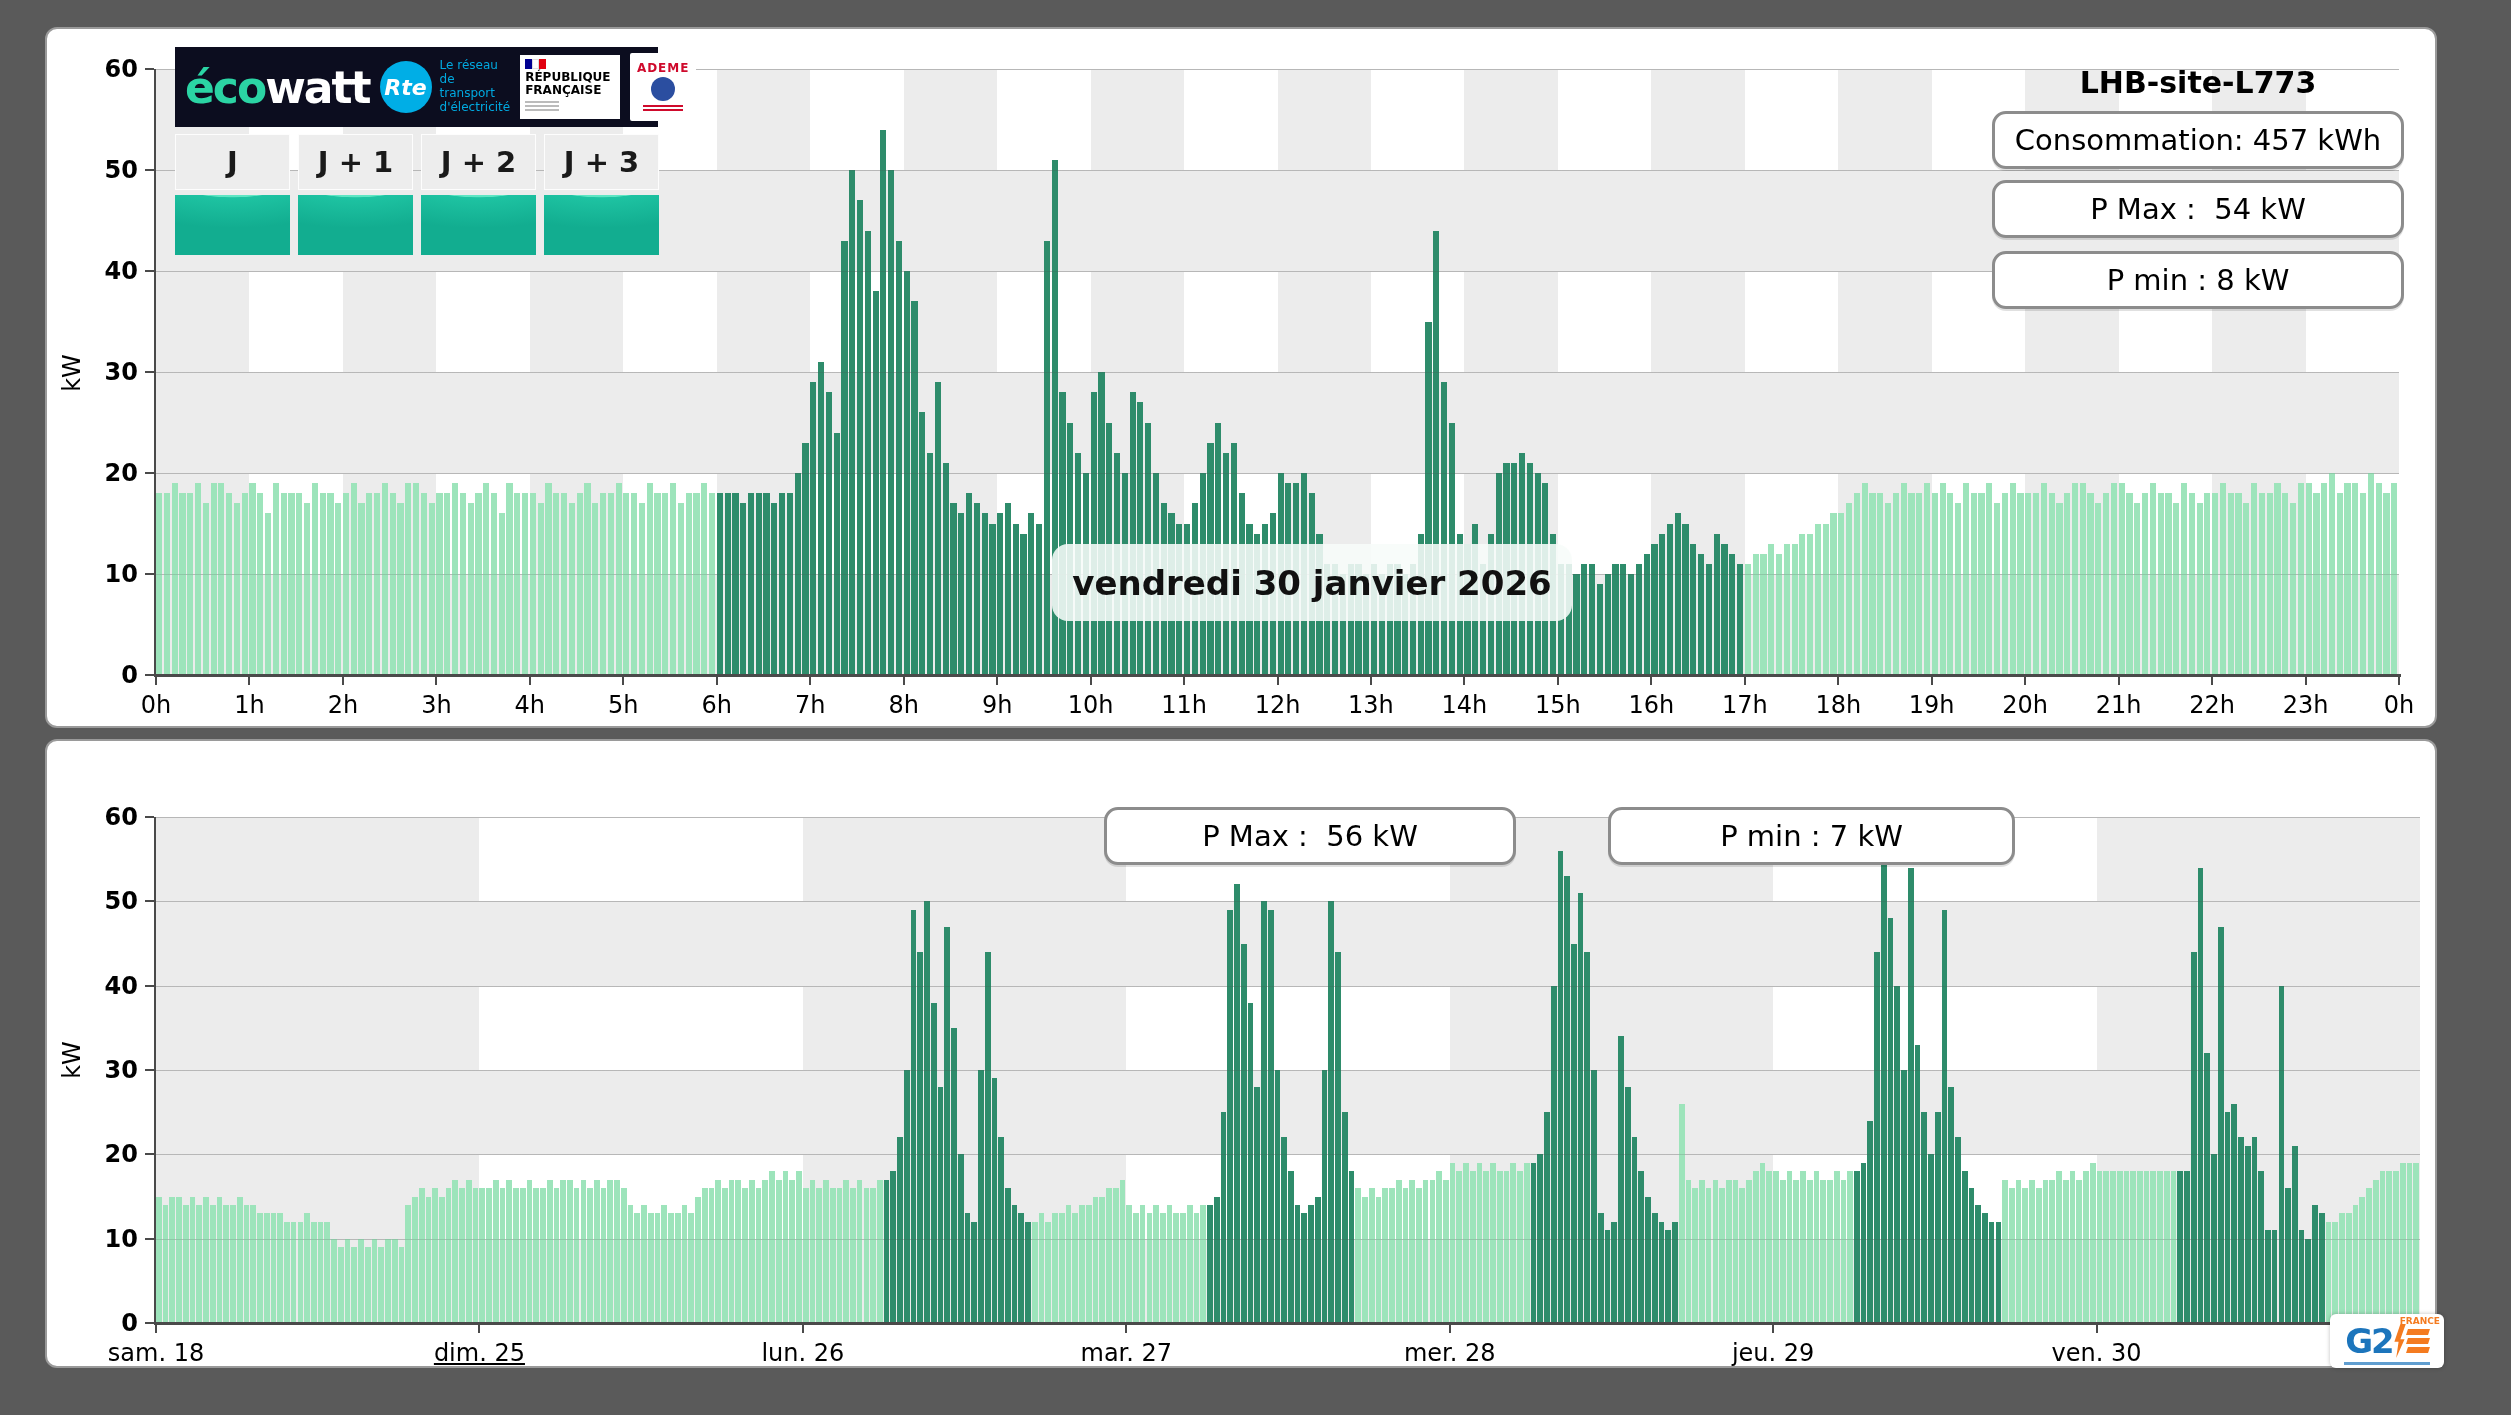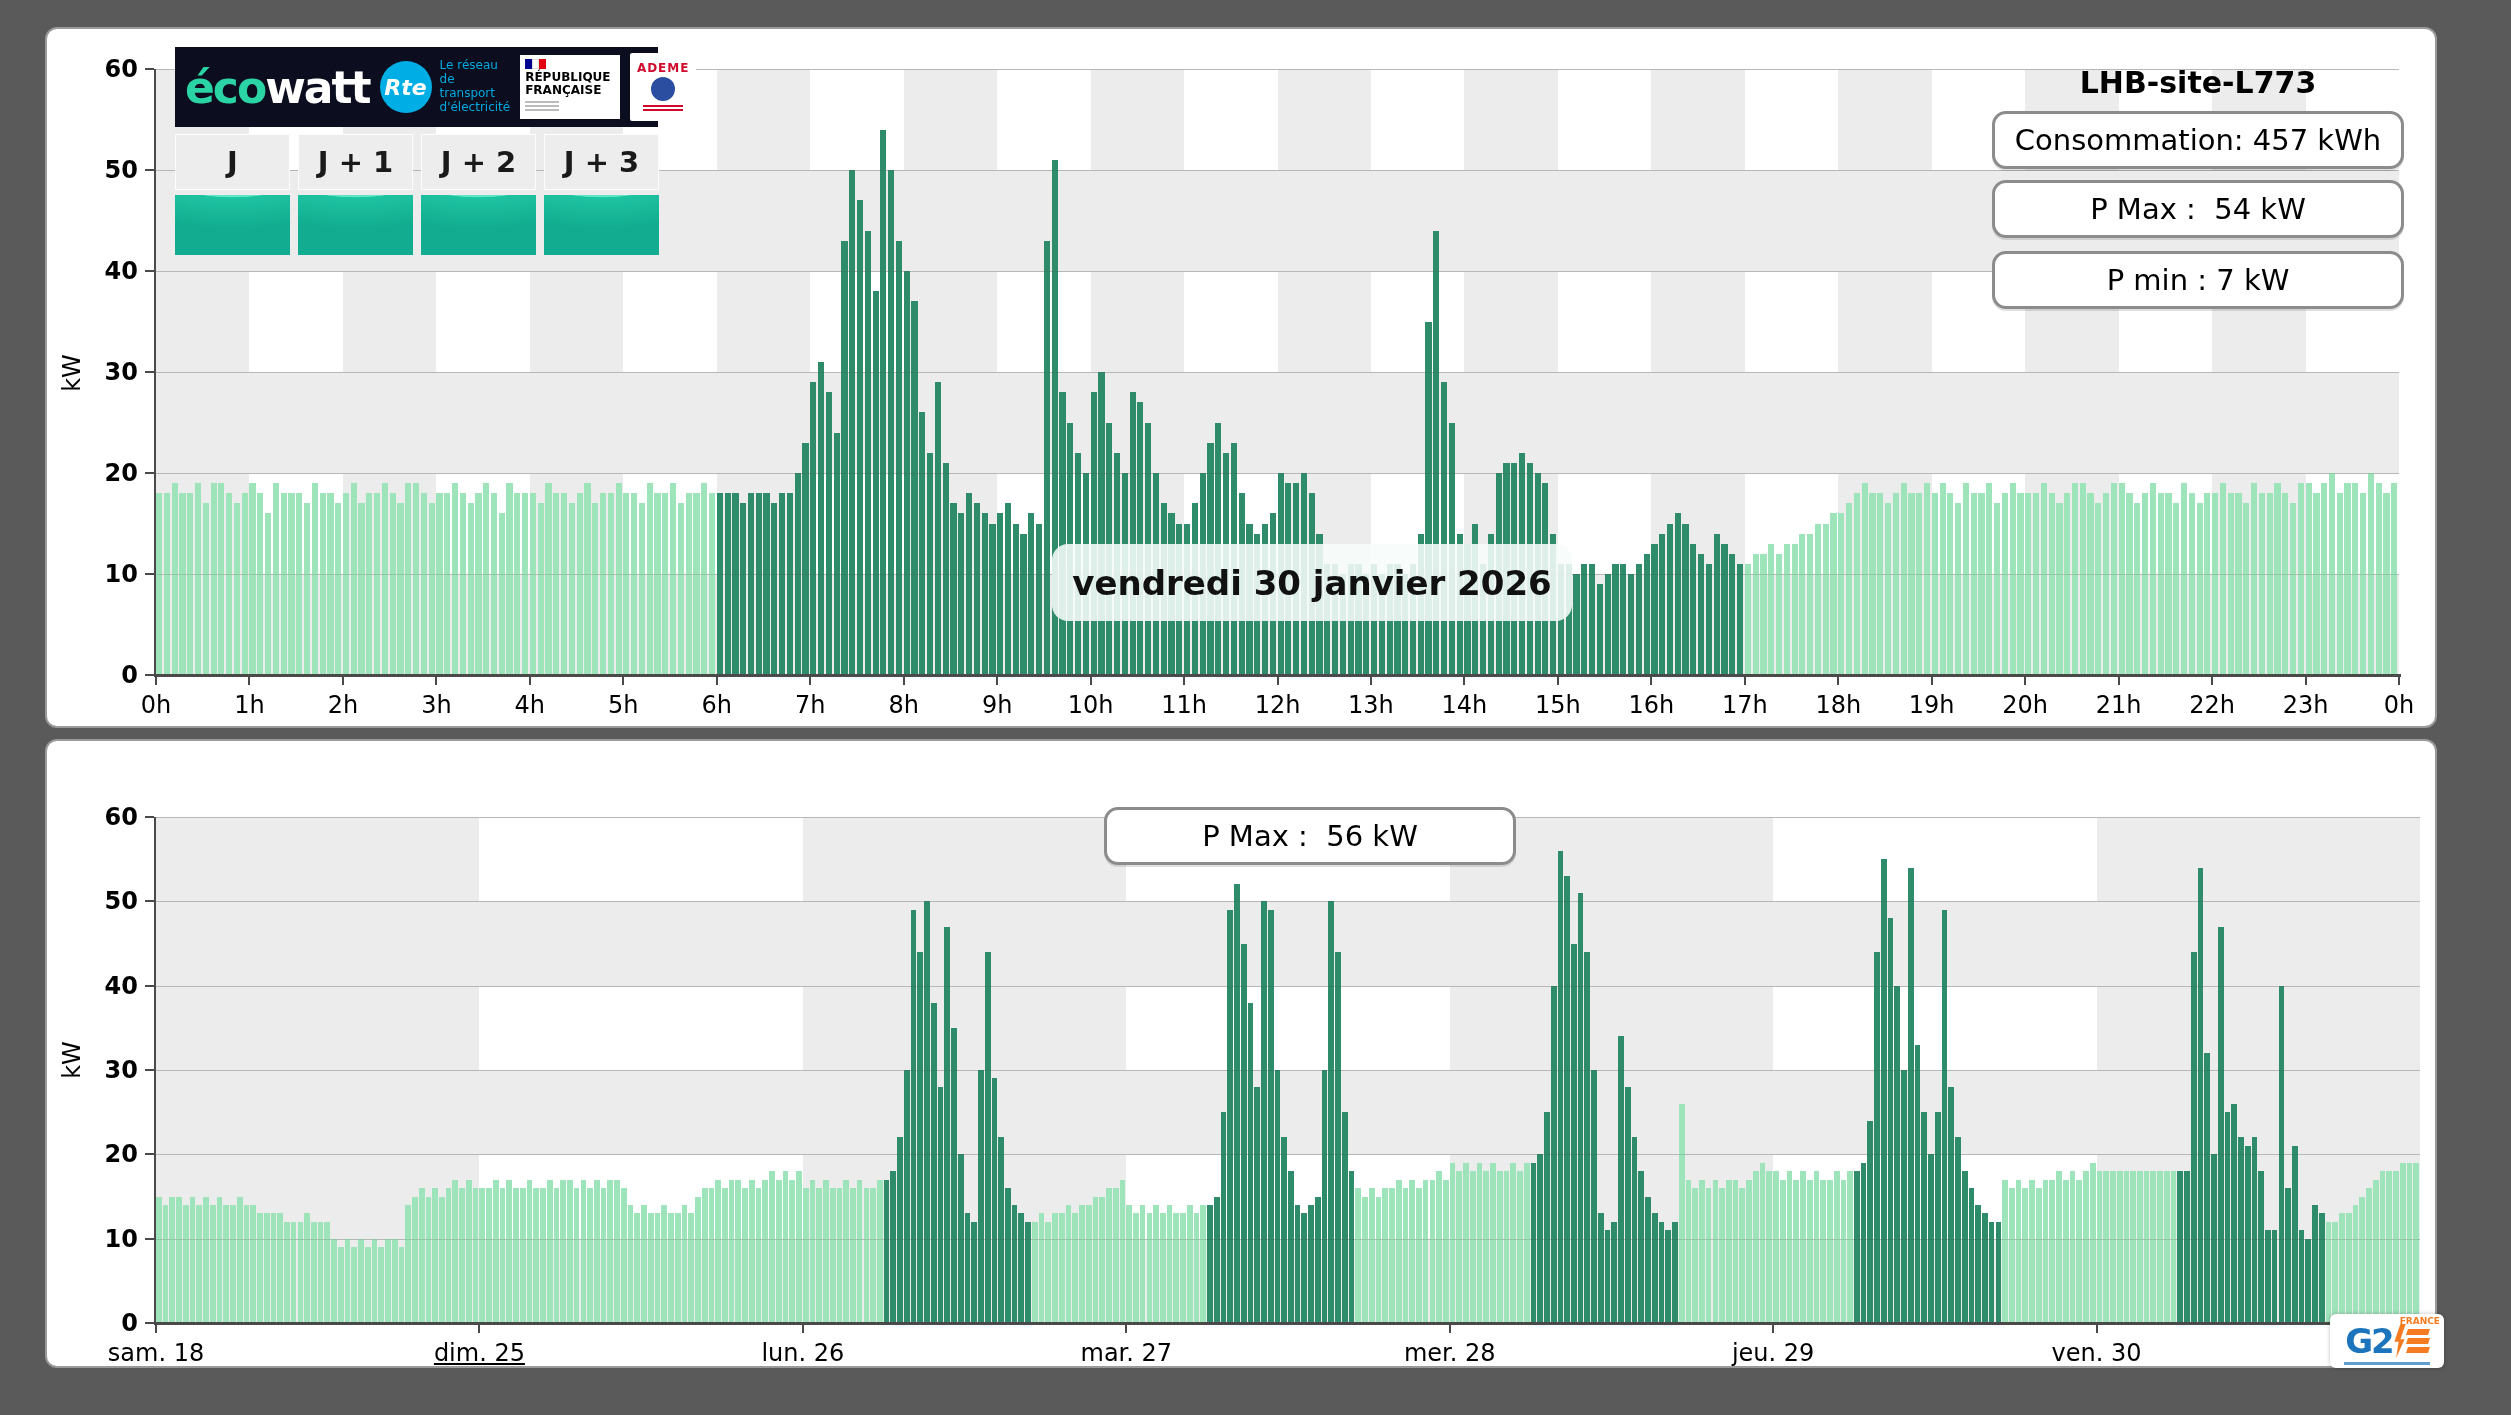--- a/index.html
+++ b/index.html
@@ -534,21 +534,21 @@
           <div class="tile-square"></div>
           <div class="tile-square"></div>
           <div class="tile-square"></div>
           <div class="tile-square"></div>
         </div>
     </div>
 
     <div class="site-title">LHB-site-L773</div>
     <div class="stat-box" style="left:1945px;top:82px;width:412px;height:58px;">Consommation: 457 kWh</div>
     <div class="stat-box" style="left:1945px;top:151px;width:412px;height:58px;">P Max :  54 kW</div>
-    <div class="stat-box" style="left:1945px;top:222px;width:412px;height:58px;">P min : 7 kW</div>
+    <div class="stat-box" style="left:1945px;top:222px;width:412px;height:58px;">P min : 8 kW</div>
 
     <div class="date-overlay">vendredi 30 janvier 2026</div>
   </div>
 
   <div class="card" id="bottom-card">
 
     <div class="plot" id="week-plot" style="left:109px;top:76px;width:2264px;height:506px;">
         <div class="layer" style="background-image: repeating-linear-gradient(90deg, rgb(236, 236, 236) 0px, rgb(236, 236, 236) 323.429px, transparent 323.429px, transparent 646.857px);"></div>
         <div class="layer" style="background-image: repeating-linear-gradient(transparent 0px, transparent 84.3333px, rgb(236, 236, 236) 84.3333px, rgb(236, 236, 236) 168.667px);"></div>
         <div class="layer" style="background-image: repeating-linear-gradient(rgb(208, 208, 208) 0px, rgb(208, 208, 208) 1px, transparent 1px, transparent 84.3333px);"></div>
@@ -920,20 +920,21 @@
         <div class="tick-label y" style="right: 2282px; left: auto; top: 168.67px;">40</div>
         <div class="tick y" style="left: -11px; top: 83.33px;"></div>
         <div class="tick-label y" style="right: 2282px; left: auto; top: 84.33px;">50</div>
         <div class="tick y" style="left: -11px; top: -1px;"></div>
         <div class="tick-label y" style="right: 2282px; left: auto; top: 0px;">60</div>
       </div>
 
     <div class="kw-label" style="left:6px;top:305px;">kW</div>
 
     <div class="stat-box" style="left:1057px;top:66px;width:412px;height:58px;">P Max :  56 kW</div>
+    <div class="stat-box" style="left:1561px;top:66px;width:407px;height:58px;">P min : 7 kW</div>
 
     <div class="g2e">
       <span class="g2">G2</span>
       <span class="bolt"></span>
       <span class="ebars">
           <i></i>
           <i></i>
           <i></i>
         </span>
       <span class="france">FRANCE</span>

